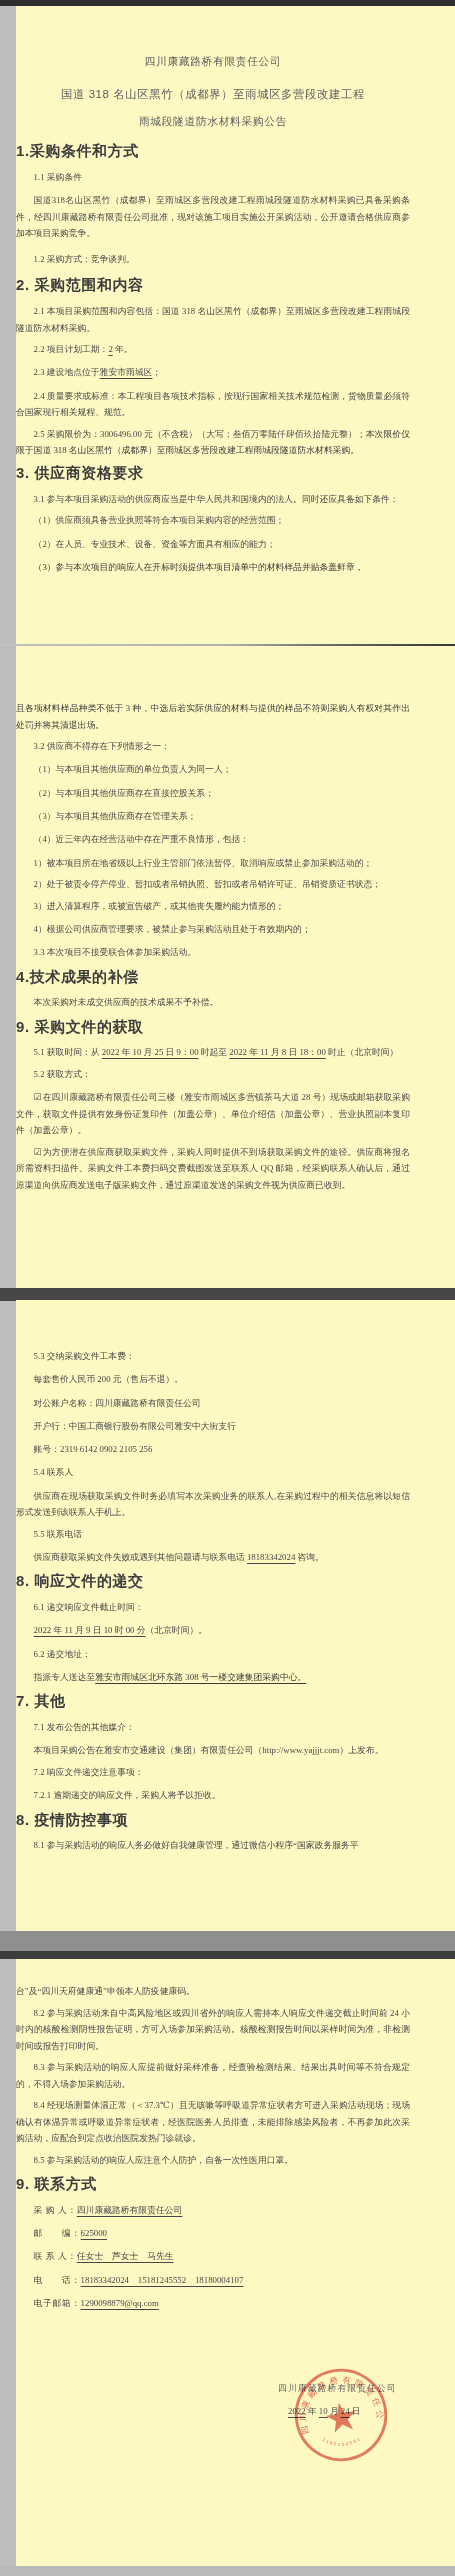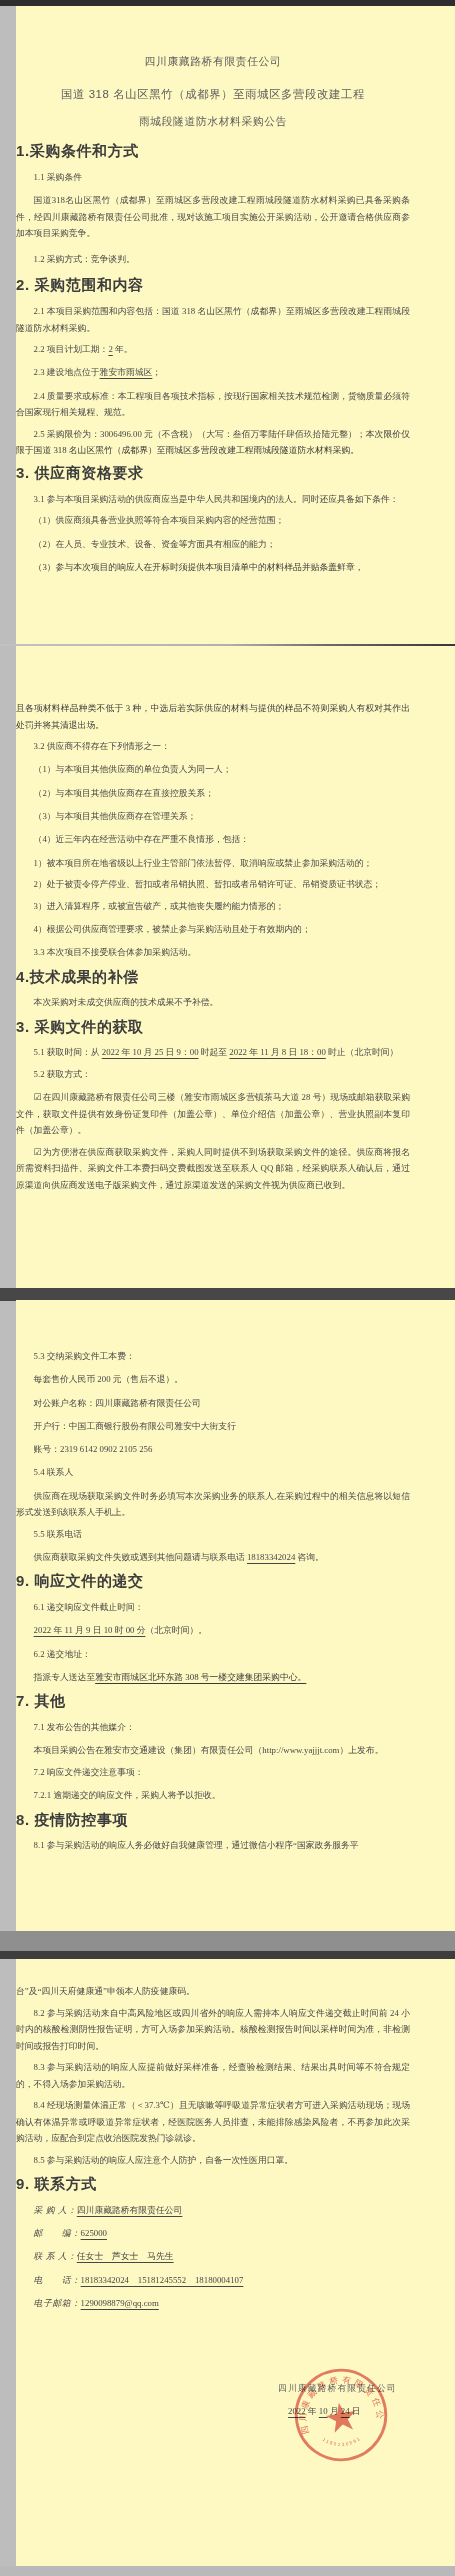--- a/index.html
+++ b/index.html
@@ -34,21 +34,21 @@
   .ttl3{font-size:10.8px;margin-bottom:12px;}
 
   .hd{margin:3.4px 0 9.7px;line-height:17px;font-size:15px;font-weight:bold;
       font-family:"Liberation Sans","DejaVu Sans",sans-serif;color:#3d3d3d;letter-spacing:0.6px;}
 
   .para{margin:0 0 5.1px;line-height:16.5px;text-align:justify;text-indent:2em;}
   .line{margin:0 0 6.8px;line-height:16.5px;text-indent:2em;}
   .gap{margin-bottom:9px;}
   .bold{font-weight:normal;color:#3a3a3a;}
   .u{text-decoration:underline;text-underline-offset:2.8px;}
-  .lbl{letter-spacing:0.6px;font-style:italic;}
+  .lbl{letter-spacing:0.6px;}
 
   .cb-icon{font-family:"DejaVu Sans",sans-serif;margin-right:1.1px;}
 
   .sig-name{position:absolute;left:262px;top:424px;font-size:8.8px;color:#5f5f5f;letter-spacing:1.1px;}
   .sig-date{position:absolute;left:272px;top:447px;font-size:8.8px;color:#4a4a4a;}
   .seal{position:absolute;left:274px;top:405px;width:102px;height:102px;
         transform:rotate(-10deg);mix-blend-mode:multiply;opacity:.85;}
 </style>
 </head>
 <body>
@@ -90,41 +90,41 @@
   <p class="line">（4）近三年内在经营活动中存在严重不良情形，包括：</p>
   <p class="para">1）被本项目所在地省级以上行业主管部门依法暂停、取消响应或禁止参加采购活动的；</p>
   <p class="para">2）处于被责令停产停业、暂扣或者吊销执照、暂扣或者吊销许可证、吊销资质证书状态；</p>
   <p class="line">3）进入清算程序，或被宣告破产，或其他丧失履约能力情形的；</p>
   <p class="line">4）根据公司供应商管理要求，被禁止参与采购活动且处于有效期内的；</p>
   <p class="line">3.3 本次项目不接受联合体参加采购活动。</p>
 
   <p class="hd">4.技术成果的补偿</p>
   <p class="line">本次采购对未成交供应商的技术成果不予补偿。</p>
 
-  <p class="hd">3. 采购文件的获取</p>
+  <p class="hd">9. 采购文件的获取</p>
   <p class="para"><span>5.1 获取时间：从 </span><span class="u">2022 年 10 月 25 日 9：00</span><span> 时起至 </span><span class="u">2022 年 11 月 8 日 18：00</span><span> 时止（北京时间）</span></p>
   <p class="line">5.2 获取方式：</p>
   <p class="para"><span class="cb-icon">☑</span><span>在四川康藏路桥有限责任公司三楼（雅安市雨城区多营镇茶马大道 28 号）现场或邮箱获取采购文件，获取文件提供有效身份证复印件（加盖公章）、单位介绍信（加盖公章）、营业执照副本复印件（加盖公章）。</span></p>
   <p class="para"><span class="cb-icon">☑</span><span>为方便潜在供应商获取采购文件，采购人同时提供不到场获取采购文件的途径。供应商将报名所需资料扫描件、采购文件工本费扫码交费截图发送至联系人 QQ 邮箱，经采购联系人确认后，通过原渠道向供应商发送电子版采购文件，通过原渠道发送的采购文件视为供应商已收到。</span></p>
 </div>
 
 <div class="band sep2"></div>
 
 <div class="page page3">
   <p class="line">5.3 交纳采购文件工本费：</p>
   <p class="line">每套售价人民币 200 元（售后不退）。</p>
   <p class="line">对公账户名称：四川康藏路桥有限责任公司</p>
   <p class="line">开户行：中国工商银行股份有限公司雅安中大街支行</p>
   <p class="line">账号：2319 6142 0902 2105 256</p>
   <p class="line">5.4 联系人</p>
   <p class="para">供应商在现场获取采购文件时务必填写本次采购业务的联系人,在采购过程中的相关信息将以短信形式发送到该联系人手机上。</p>
   <p class="line">5.5 联系电话</p>
   <p class="line"><span>供应商获取采购文件失败或遇到其他问题请与联系电话 </span><span class="u">18183342024</span><span> 咨询。</span></p>
 
-  <p class="hd">9. 响应文件的递交</p>
+  <p class="hd">8. 响应文件的递交</p>
   <p class="line">6.1 递交响应文件截止时间：</p>
   <p class="line"><span class="u">2022 年 11 月 9 日 10 时 00 分</span><span>（北京时间）。</span></p>
   <p class="line">6.2 递交地址：</p>
   <p class="line"><span>指派专人送达至</span><span class="u bold">雅安市雨城区北环东路 308 号一楼交建集团采购中心。</span></p>
 
   <p class="hd">7. 其他</p>
   <p class="line">7.1 发布公告的其他媒介：</p>
   <p class="para">本项目采购公告在雅安市交通建设（集团）有限责任公司（http://www.yajjjt.com）上发布。</p>
   <p class="line">7.2 响应文件递交注意事项：</p>
   <p class="line">7.2.1 逾期递交的响应文件，采购人将予以拒收。</p>

